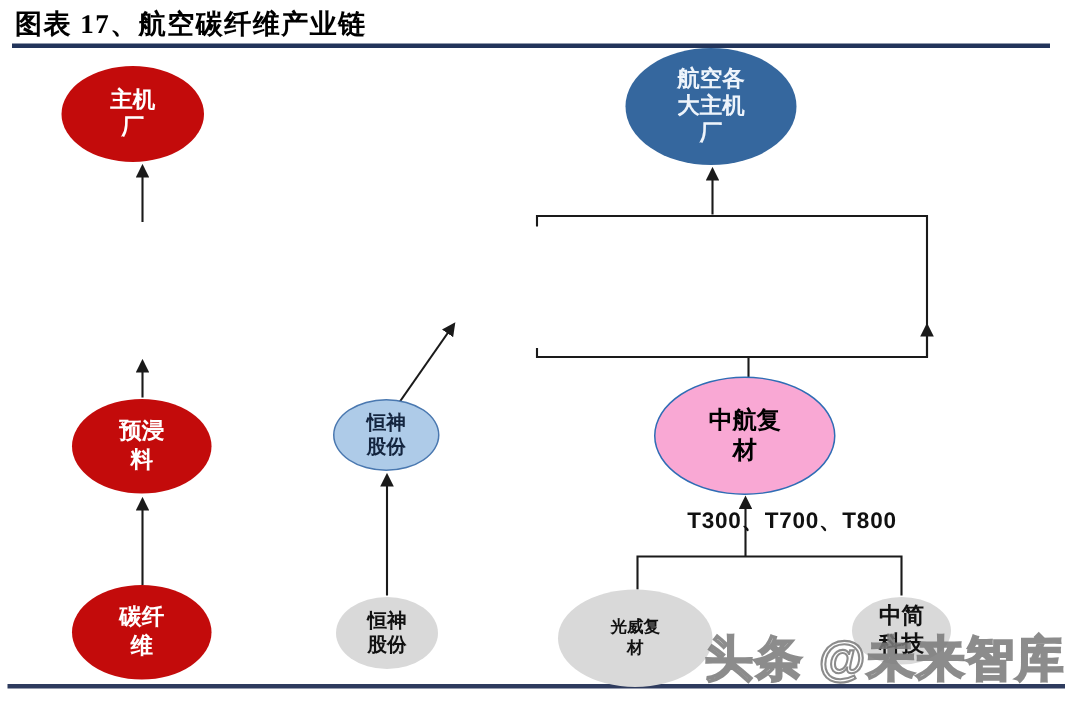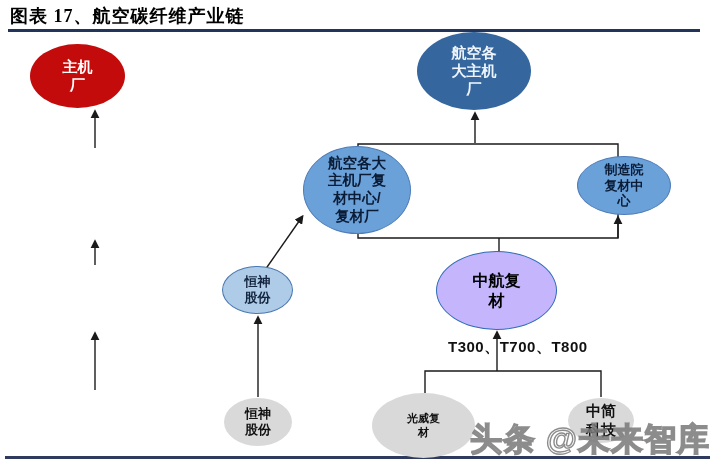--- a/index.html
+++ b/index.html
@@ -14,25 +14,25 @@
   .title-rule{position:absolute;left:8px;top:29px;width:692px;height:2.5px;background:#22345a;}
   .bottom-rule{position:absolute;left:5px;top:456px;width:705px;height:2.5px;background:#2e3b5e;}
   svg.connectors{position:absolute;left:0;top:0;z-index:1;}
   .node{
     position:absolute;z-index:2;border-radius:50%;display:flex;align-items:center;justify-content:center;
     text-align:center;white-space:pre-line;font-weight:700;line-height:1.22;box-sizing:border-box;
   }
   .red-node{background:#c30b0b;color:#ffffff;font-size:15px;}
   .dark-blue-node{background:#35679e;color:#eef4fb;font-size:15px;}
   .mid-blue-node{background:#6ba1d9;color:#0a1c36;border:1px solid #4f7cb8;}
-  .pale-blue-node{background:#c4b5fd;color:#000;border:1.5px solid #2f6db5;font-size:16px;}
+  .pale-blue-node{background:#f9a8d4;color:#000;border:1.5px solid #2f6db5;font-size:16px;}
   .light-blue-node{background:#aecbe8;color:#14253f;border:1.5px solid #4a78b0;font-size:13px;}
   .gray-node{background:#d9d9d9;color:#111;}
   .grades-label{
-    position:absolute;z-index:2;left:448px;top:338px;width:160px;text-align:left;
+    position:absolute;z-index:2;left:448px;top:338px;width:160px;text-align:center;
     font-size:15px;font-weight:700;color:#111;white-space:nowrap;letter-spacing:0.5px;
   }
   .watermark{
     position:absolute;z-index:3;right:3px;top:418px;font-size:32px;font-weight:700;white-space:nowrap;
     color:rgba(255,255,255,0.08);-webkit-text-stroke:1.4px rgba(120,120,120,0.85);letter-spacing:1px;
   }
 </style>
 </head>
 <body>
 
@@ -55,33 +55,30 @@
       <line x1="618" y1="238" x2="618" y2="218" marker-end="url(#ah)"></line>
       <line x1="475" y1="143" x2="475" y2="114" marker-end="url(#ah)"></line>
       <line x1="499" y1="252" x2="499" y2="238"></line>
       <line x1="265" y1="270" x2="302" y2="217" marker-end="url(#ah)"></line>
       <line x1="258" y1="397" x2="258" y2="318" marker-end="url(#ah)"></line>
       <line x1="497" y1="371" x2="497" y2="333" marker-end="url(#ah)"></line>
       <path d="M425,393 L425,371 L601,371 L601,397"></path>
     </g>
   </svg>
 
-  <div class="node red-node" style="left:30px;top:44px;width:95px;height:64px;">主机
+  <div class="node red-node" style="left:41px;top:44px;width:95px;height:64px;">主机
 厂</div>
+  <div class="node red-node" style="left:48px;top:266px;width:93px;height:63px;">预浸
+料</div>
+  <div class="node red-node" style="left:48px;top:390px;width:93px;height:63px;">碳纤
+维</div>
 
   <div class="node dark-blue-node" style="left:417px;top:32px;width:114px;height:78px;">航空各
 大主机
 厂</div>
-  <div class="node mid-blue-node" style="left:303px;top:146px;width:108px;height:88px;font-size:14.5px;">航空各大
-主机厂复
-材中心/
-复材厂</div>
-  <div class="node mid-blue-node" style="left:577px;top:156px;width:94px;height:59px;font-size:13px;">制造院
-复材中
-心</div>
   <div class="node pale-blue-node" style="left:436px;top:251px;width:121px;height:79px;">中航复
 材</div>
   <div class="node light-blue-node" style="left:222px;top:266px;width:71px;height:48px;">恒神
 股份</div>
 
   <div class="grades-label">T300、T700、T800</div>
 
   <div class="node gray-node" style="left:224px;top:398px;width:68px;height:48px;font-size:13px;">恒神
 股份</div>
   <div class="node gray-node" style="left:372px;top:393px;width:103px;height:65px;font-size:11px;">光威复

